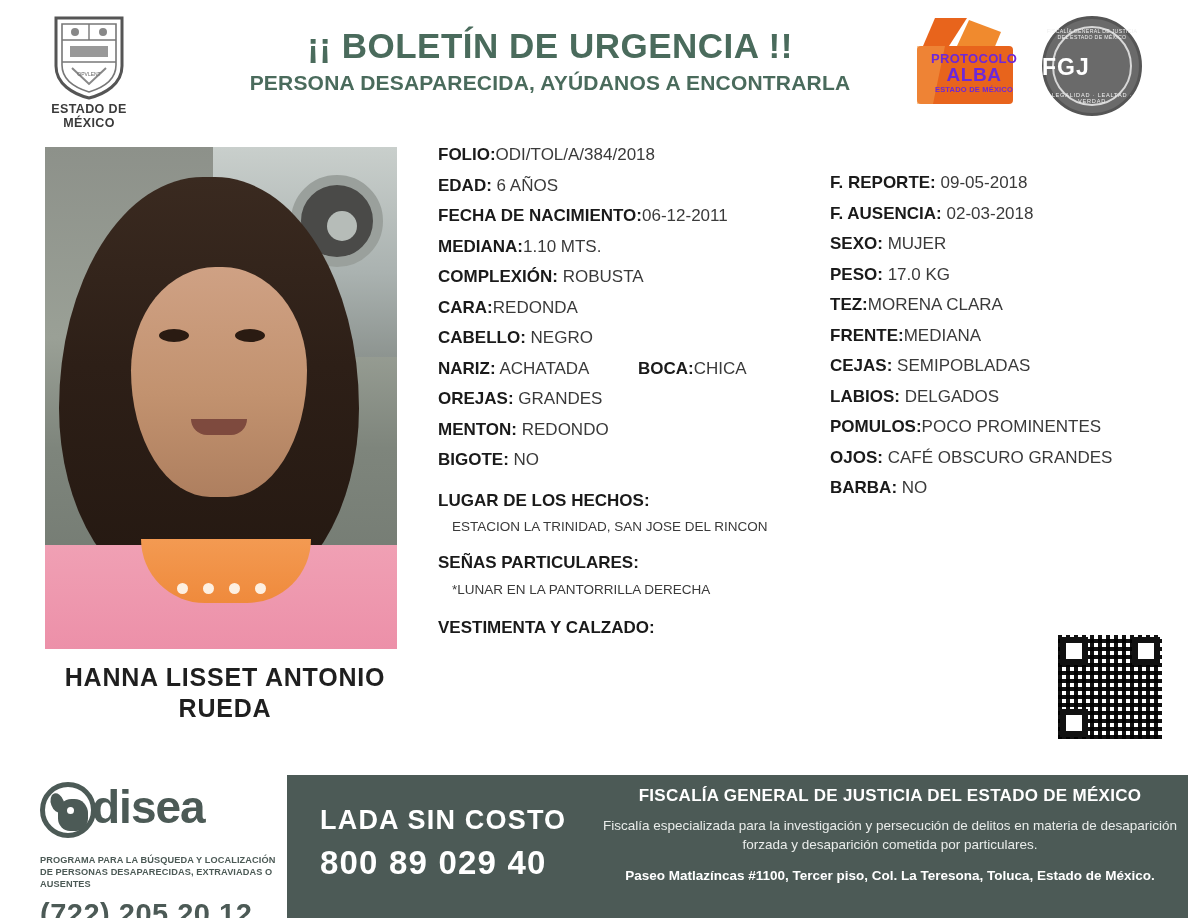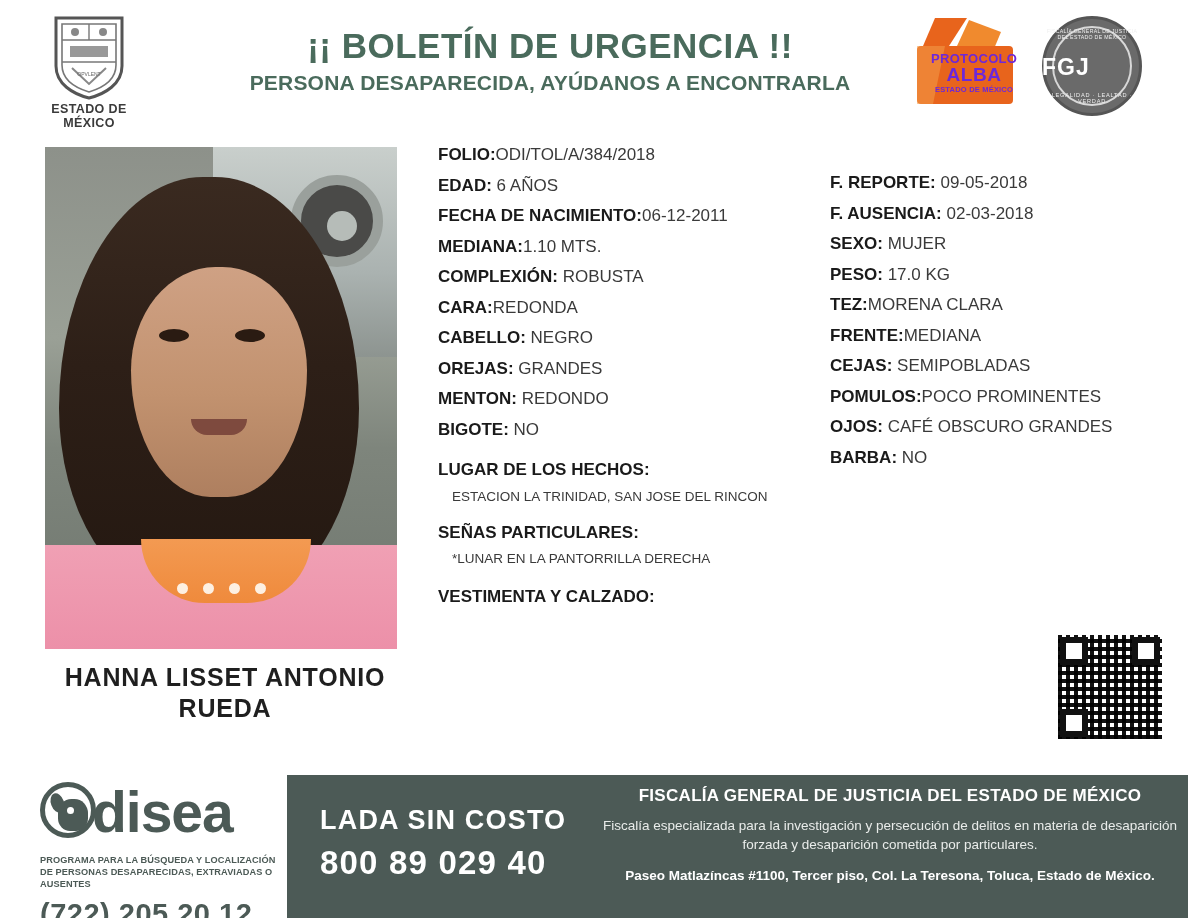--- a/index.html
+++ b/index.html
@@ -377,21 +377,21 @@
   }
   .odisea-dog::after {
     content:"";
     position:absolute; left:9px; top:8px;
     width:7px;height:7px;border-radius:50%;
     background:#ffffff;
   }
   .odisea-word {
     position: absolute;
     left: 52px; top: 2px;
-    font-size: 57px;
+    font-size: 46px;
     font-weight: bold;
     letter-spacing: -1px;
     color: #4c5a56;
     line-height: 1;
   }
   .odisea-sub {
     font-size: 9.2px;
     font-weight: bold;
     color: #4c5a56;
     line-height: 12px;
@@ -502,20 +502,26 @@
 
   <div class="row">
     <span class="k">CARA:</span><span class="v">REDONDA</span>
   </div>
 
   <div class="row">
     <span class="k">CABELLO:</span>
     <span class="v">NEGRO</span>
   </div>
 
+  <div class="row">
+    <span class="k">NARIZ:</span>
+    <span class="v">ACHATADA</span>
+    <span class="gap"></span>
+    <span class="k">BOCA:</span><span class="v">CHICA</span>
+  </div>
 
   <div class="row">
     <span class="k">OREJAS:</span>
     <span class="v">GRANDES</span>
   </div>
 
   <div class="row">
     <span class="k">MENTON:</span>
     <span class="v">REDONDO</span>
   </div>
@@ -569,20 +575,24 @@
 
   <div class="row">
     <span class="k">FRENTE:</span><span class="v">MEDIANA</span>
   </div>
 
   <div class="row">
     <span class="k">CEJAS:</span>
     <span class="v">SEMIPOBLADAS</span>
   </div>
 
+  <div class="row">
+    <span class="k">LABIOS:</span>
+    <span class="v">DELGADOS</span>
+  </div>
 
   <div class="row">
     <span class="k">POMULOS:</span><span class="v">POCO PROMINENTES</span>
   </div>
 
   <div class="row">
     <span class="k">OJOS:</span>
     <span class="v">CAFÉ OBSCURO GRANDES</span>
   </div>
 

